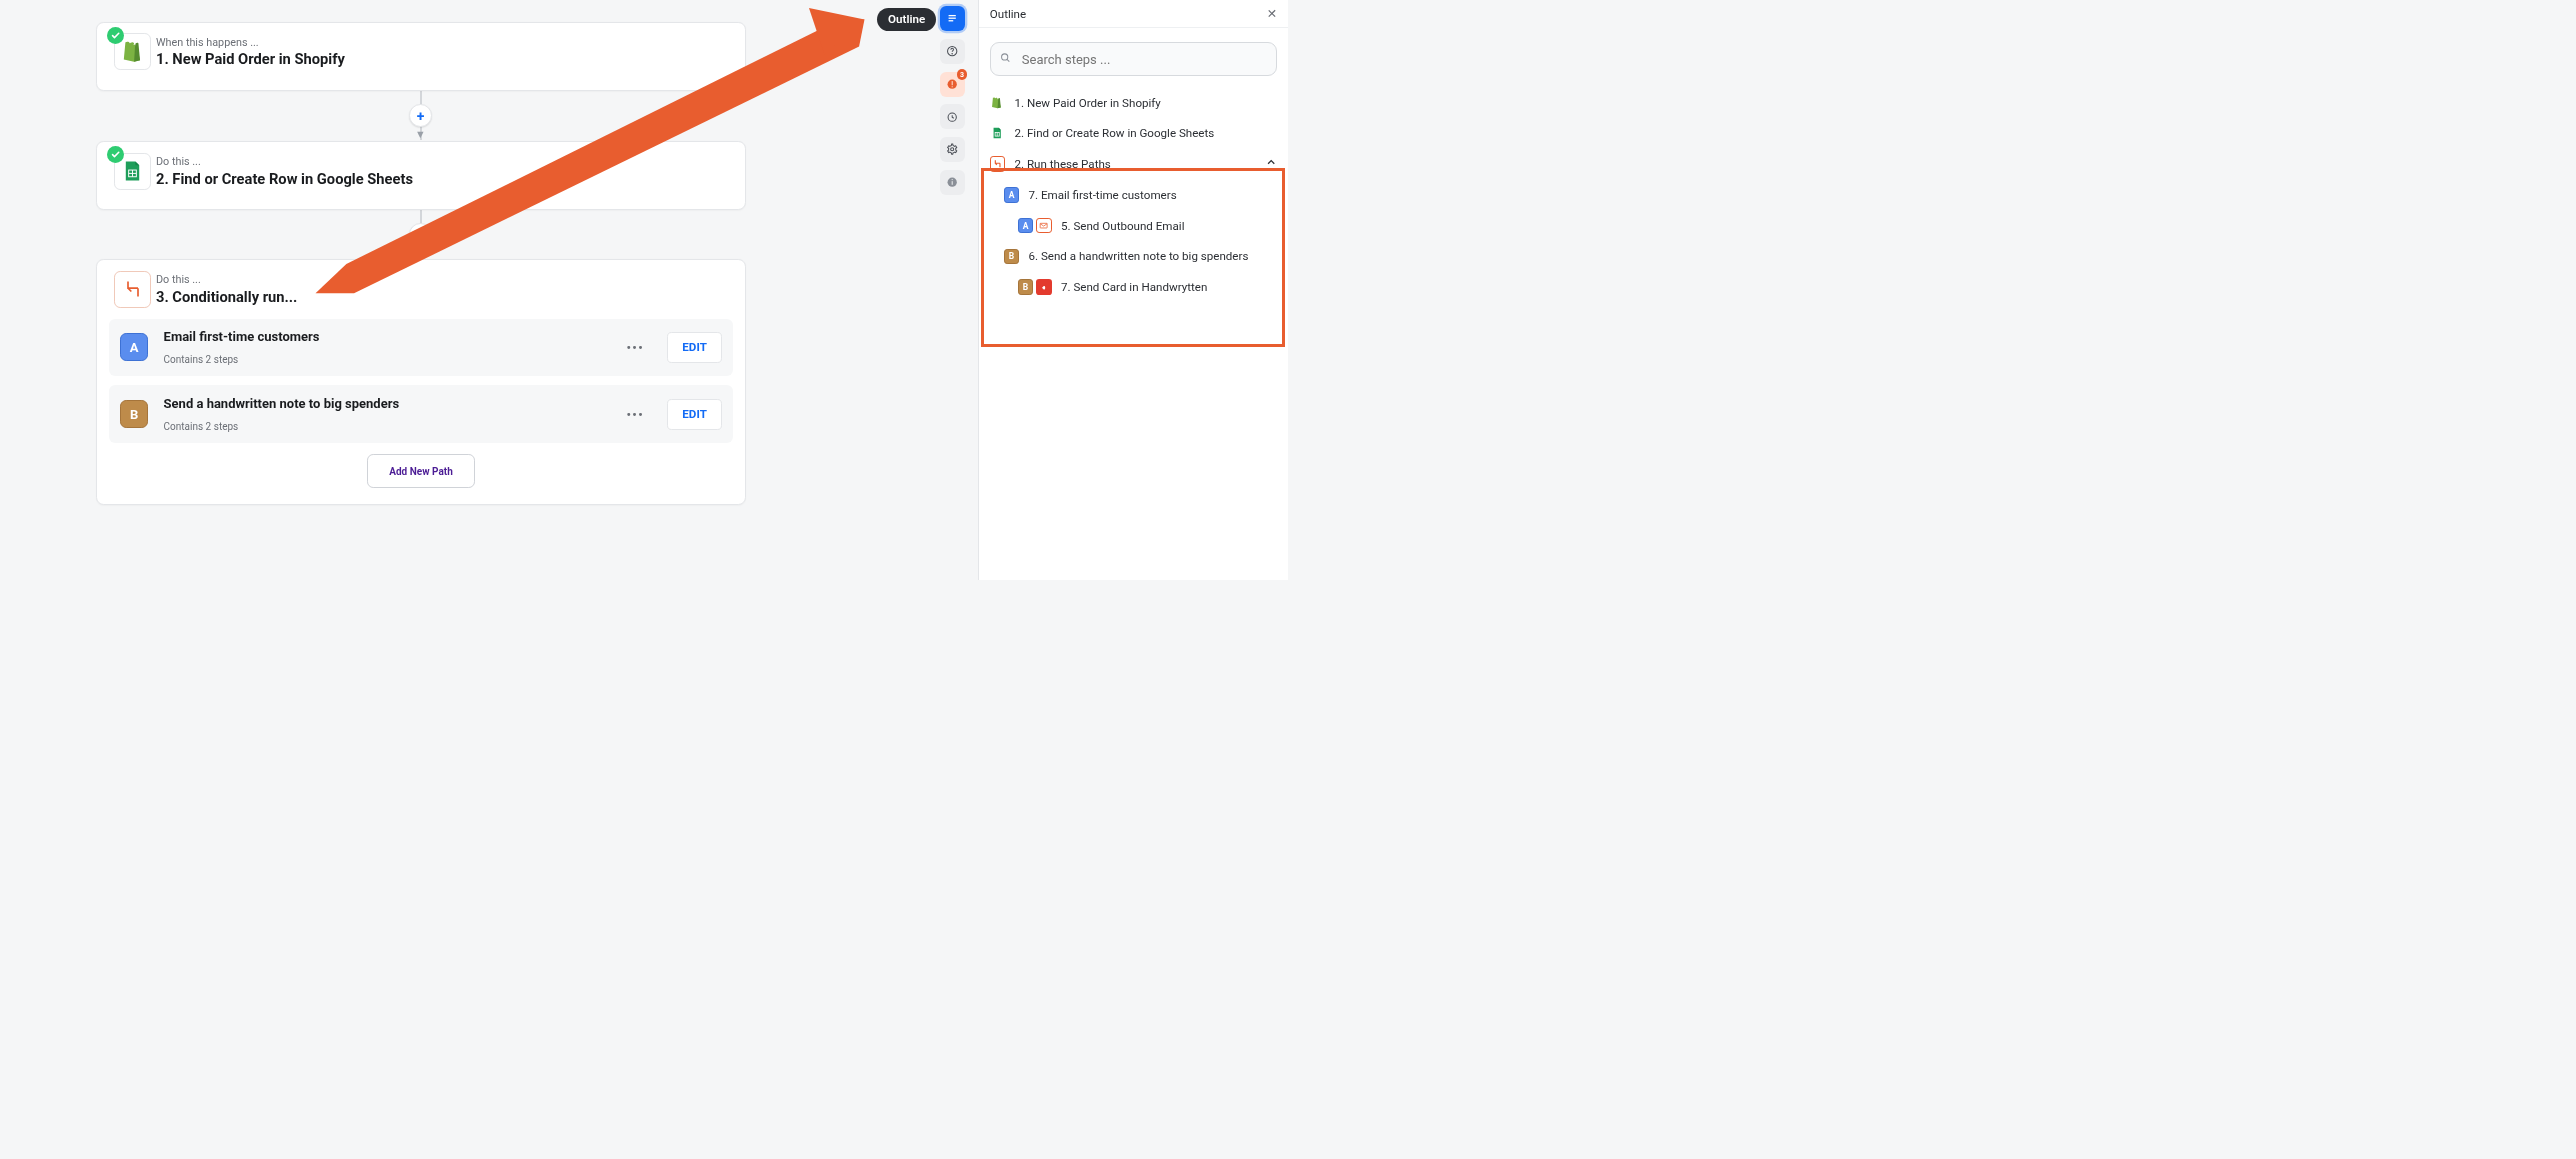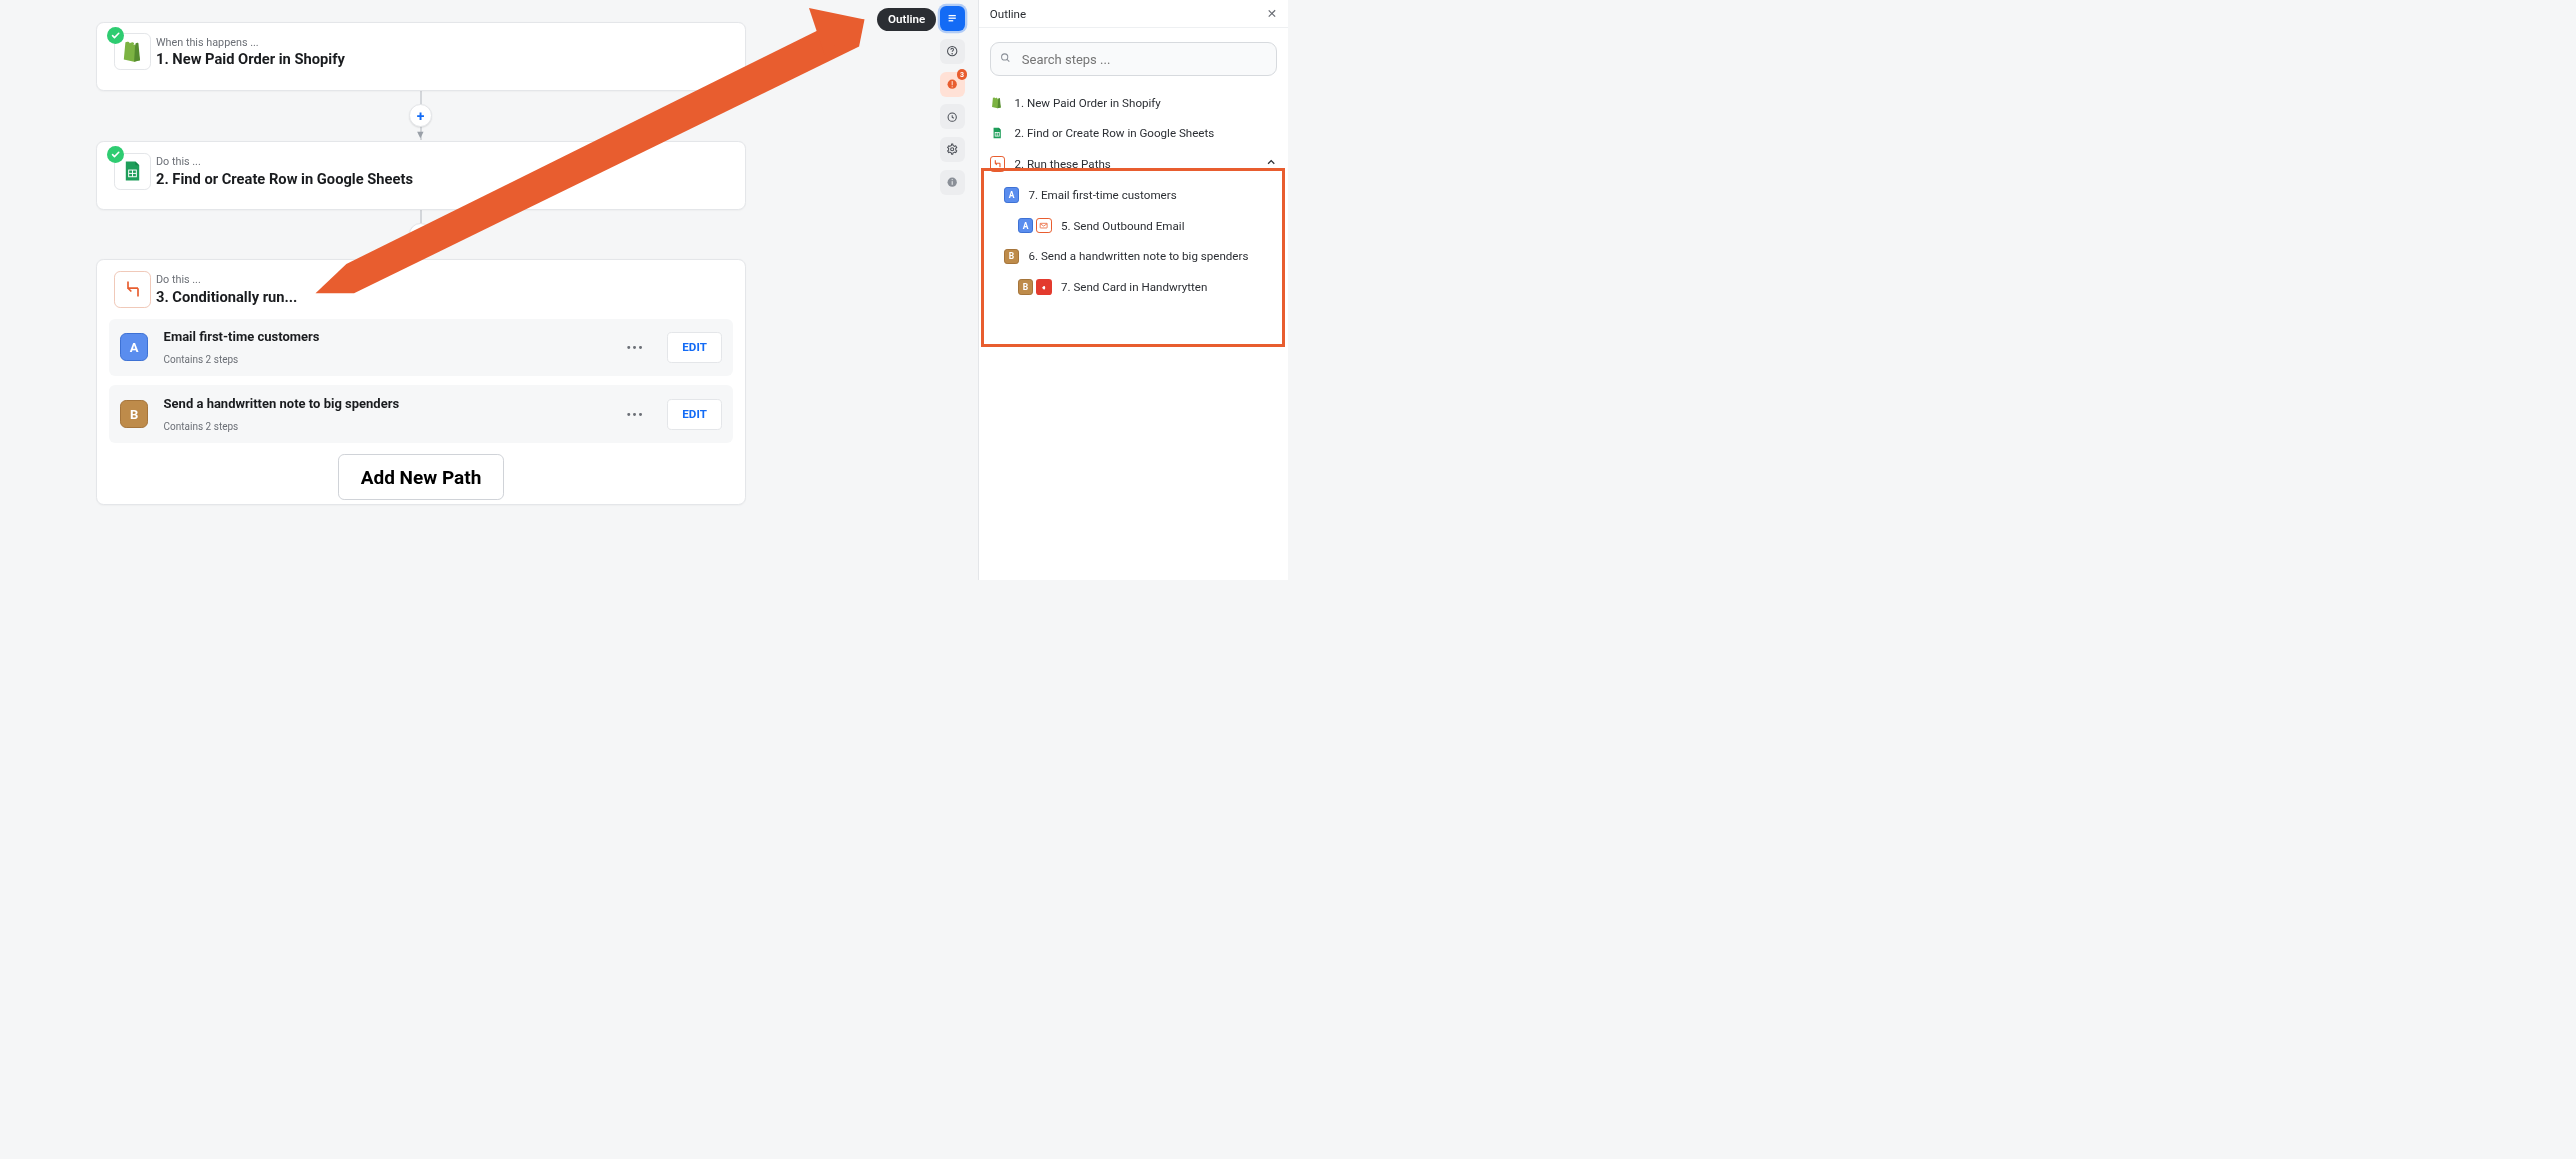--- a/index.html
+++ b/index.html
@@ -40,21 +40,21 @@
   .path-row:first-of-type{ margin-top:3.1px;}
   .path-letter { width:28px; height:28px; border-radius:6.2px; display:flex; align-items:center; justify-content:center; font-weight:700; color:#fff; font-size:13px;}
   .path-letter.blue { background:#5a8dee; border:0.8px solid #3d71d4;}
   .path-letter.brown { background:#be8b4a; border:0.8px solid #a5743a;}
   .path-text { flex:1;}
   .path-text .ptitle{ font-weight:700; color:#1a1c1f; font-size:13px;}
   .path-text .psub{ color:#6b6f76; font-size:10px; margin-top:10px;}
   .dots { color:#6b6f76; font-weight:700; letter-spacing:1.5px; padding:4.6px 7.7px; cursor:pointer;}
   .edit-btn { background:#fff; border:0.8px solid #e4e6e9; border-radius:4.6px; padding:7.7px 14px; font-weight:700; color:#136bf5; font-size:11.6px; cursor:pointer;}
 
-  .add-path-btn { display:block; margin:10.8px auto 0 auto; background:#fff; border:0.8px solid #d0d3d8; border-radius:6.2px; padding:10.8px 21.6px; font-weight:700; color:#000000; font-size:19px; cursor:pointer;}
+  .add-path-btn { display:block; margin:10.8px auto 0 auto; background:#fff; border:0.8px solid #d0d3d8; border-radius:6.2px; padding:10.8px 21.6px; font-weight:700; color:#4c1d95; font-size:10px; cursor:pointer;}
 
   
   .mini-toolbar { position:absolute; right:323px; top:6.2px; display:flex; flex-direction:column; gap:7.7px; align-items:center;}
   .mini-btn { width:25px; height:25px; border-radius:6.2px; background:#ecedef; display:flex; align-items:center; justify-content:center; color:#4a4e55; cursor:pointer;}
   .mini-btn.active { background:#136bf5; color:#fff; box-shadow:0 0 0 2.3px rgba(19,107,245,0.3);}
   .mini-btn.warn { background:#ffe1d6; color:#e85d2f; position:relative;}
   .mini-btn.warn .badge{ position:absolute; top:-2.3px; right:-2.3px; background:#e85d2f; color:#fff; width:10.8px; height:10.8px; border-radius:50%; font-size:7px; display:flex; align-items:center; justify-content:center; font-weight:700;}
   .tooltip-pill { position:absolute; right:352px; top:7.7px; background:#2b2e33; color:#fff; padding:4.6px 10.8px; border-radius:12.4px; font-size:11.6px; font-weight:600;}
 
   

